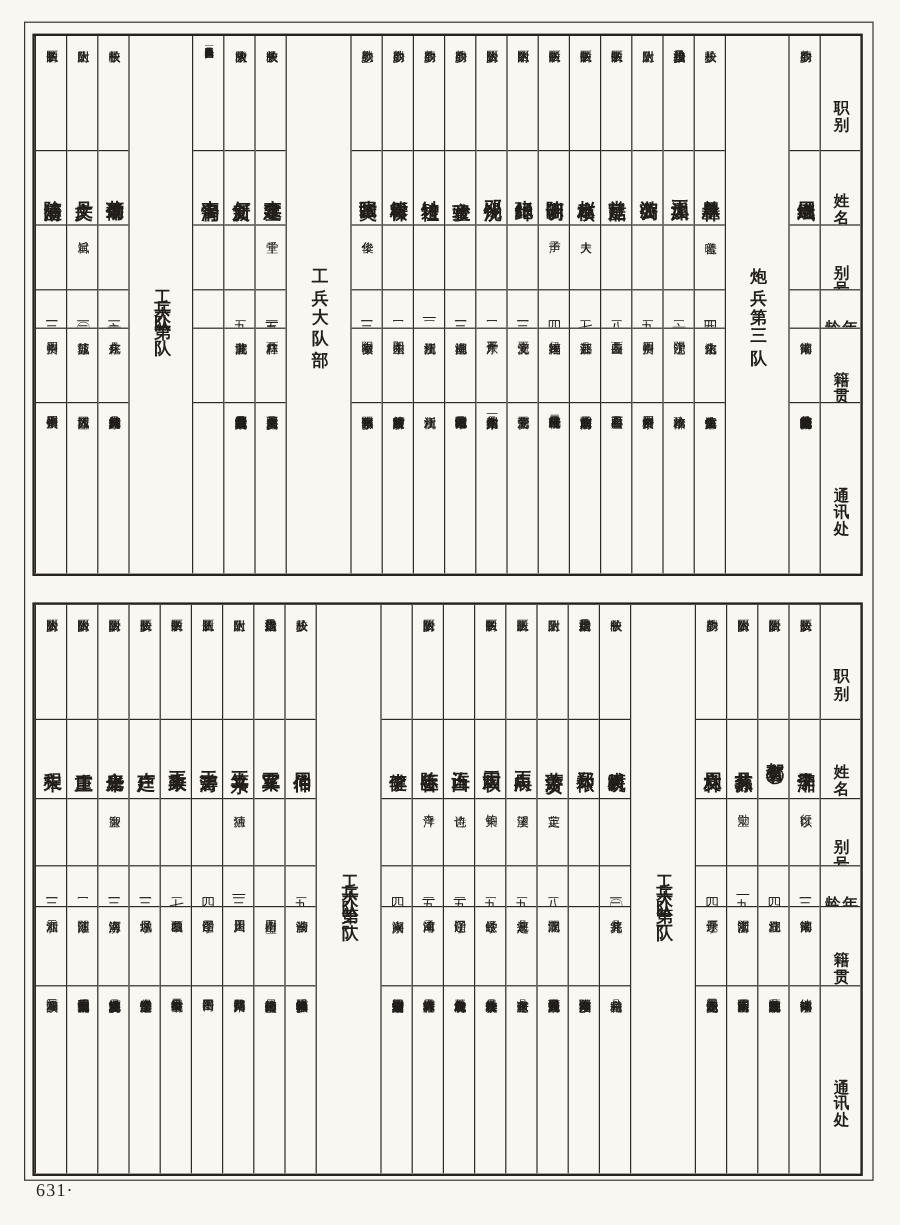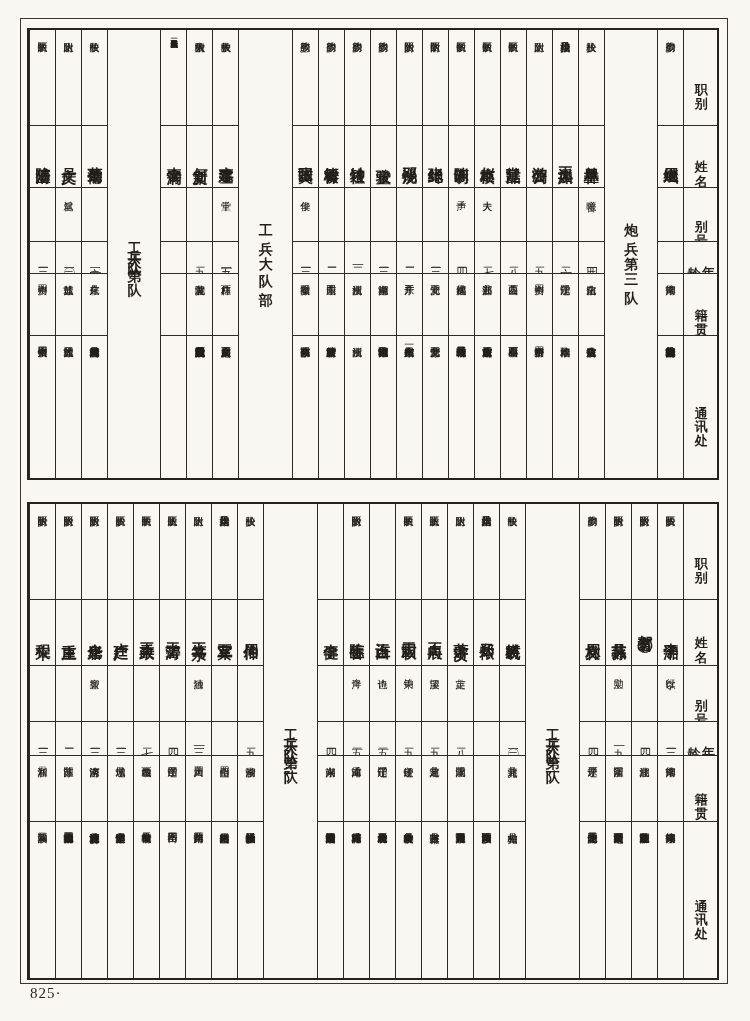--- a/index.html
+++ b/index.html
@@ -907,14 +907,14 @@
           </div>
           <div class="cell r-native">
             <span class="vt">浙江云和</span>
           </div>
           <div class="cell r-addr">
             <span class="vt">云和隔溪蒙</span>
           </div>
         </div>
       </div>
   </div>
-  <div class="page-number">825·</div>
+  <div class="page-number">631·</div>
 </div>
 
 </body></html>

